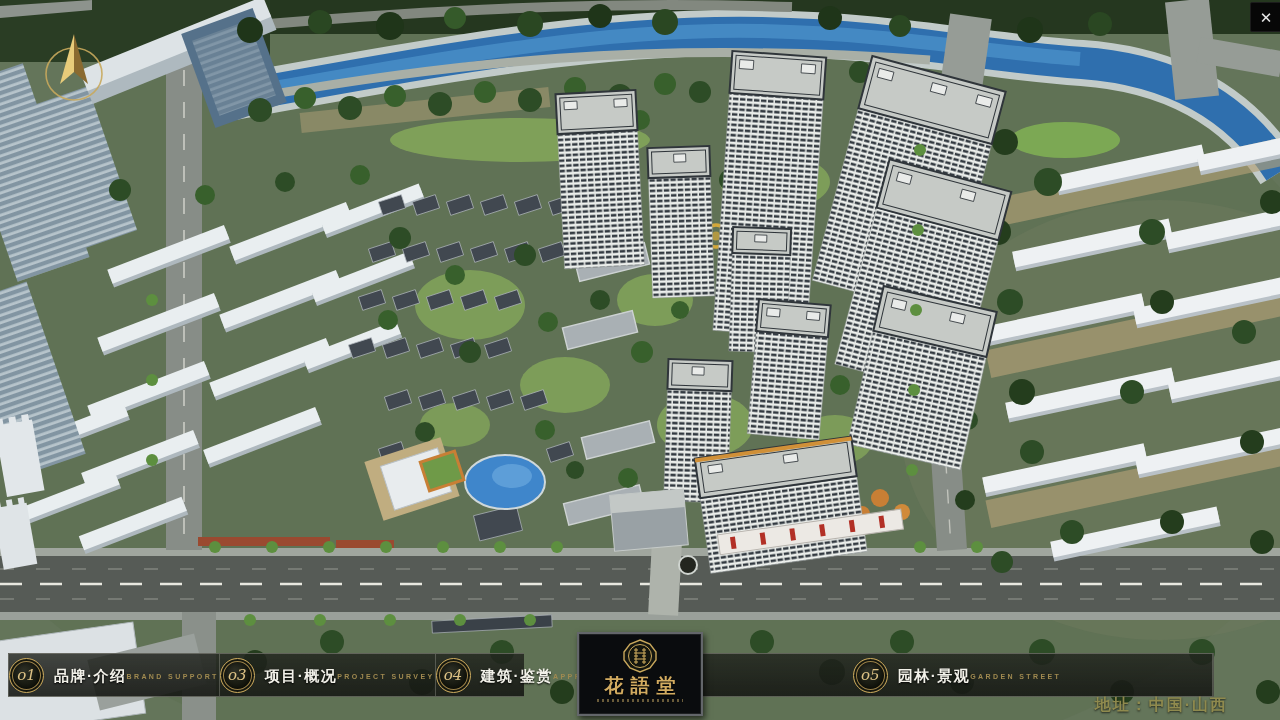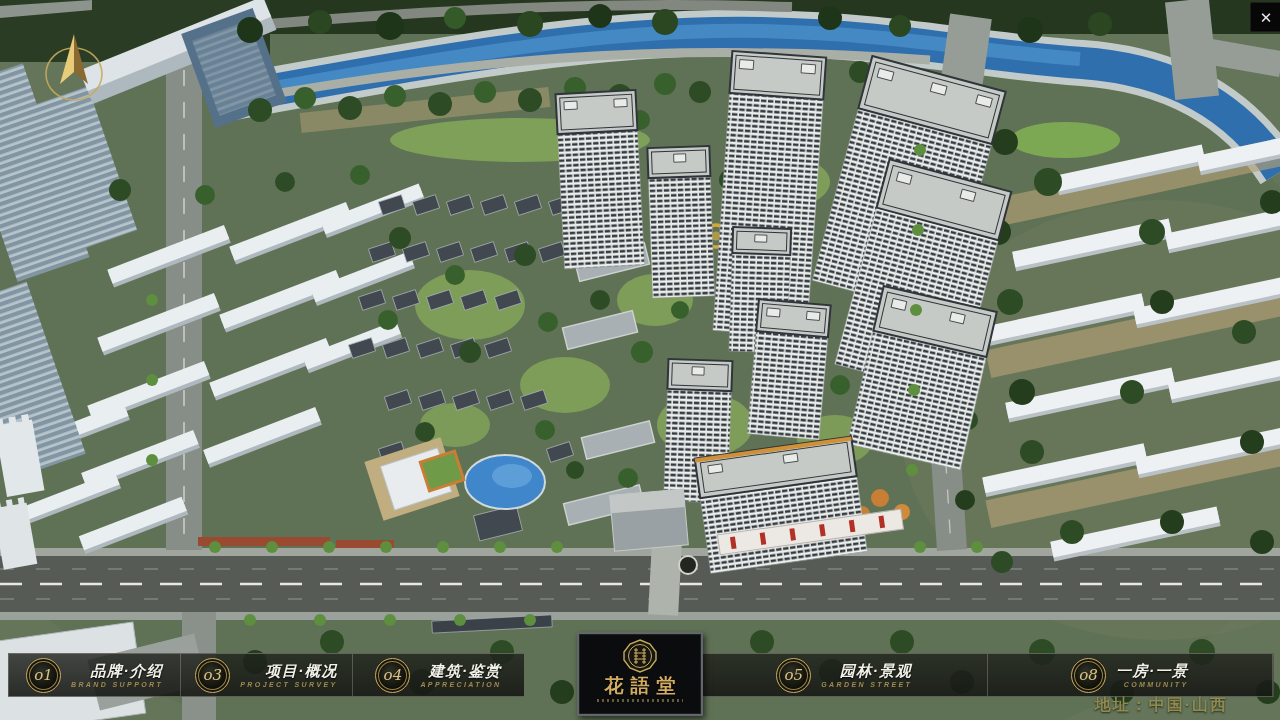--- a/index.html
+++ b/index.html
@@ -20,36 +20,36 @@
   .compass{position:absolute;left:36px;top:28px;width:76px;height:80px;}
   
   .nav-strip{
     position:absolute;bottom:23px;height:44px;
     background:linear-gradient(rgba(32,35,29,.82), rgba(22,24,20,.9));
     border-top:1px solid rgba(210,210,198,.38);
     border-bottom:1px solid rgba(210,210,198,.30);
     display:flex;box-sizing:border-box;
   }
   .nav-left{left:8px;width:516px;border-left:1px solid rgba(210,210,198,.25);}
-  .nav-right{left:702px;width:572px;border-right:1px solid rgba(210,210,198,.25);}
+  .nav-right{left:702px;width:512px;border-right:1px solid rgba(210,210,198,.25);}
   .nav-item{
     flex:1 1 0;display:flex;align-items:center;justify-content:center;
     gap:10px;cursor:pointer;border-right:1px solid rgba(210,210,198,.28);
     box-sizing:border-box;
   }
   .nav-left .nav-item:last-child{border-right:none;}
   .medal{
     width:33px;height:33px;border-radius:50%;flex:0 0 auto;
     border:1px solid #c9a85c;
     box-shadow:inset 0 0 0 2px #14160e, inset 0 0 0 3px #9c8248, inset 0 0 8px #000;
     background:radial-gradient(circle at 42% 35%, #2e3026, #0f1108 72%);
     display:flex;align-items:center;justify-content:center;
     color:#ddc285;font:italic 15px "DejaVu Serif", serif;letter-spacing:0;
   }
-  .nav-labels{display:flex;flex-direction:column;align-items:flex-end;font-style:italic;}
+  .nav-labels{display:flex;flex-direction:row;align-items:center;}
   .lbl-zh{
     color:#f2f1e9;font-size:15px;font-weight:bold;letter-spacing:1.5px;
     text-shadow:0 1px 2px #000;white-space:nowrap;line-height:17px;
   }
   .lbl-en{
     color:#a08a50;font-size:7px;font-weight:bold;letter-spacing:2.4px;
     margin-top:2px;white-space:nowrap;line-height:7px;
   }
   
   .logo-box{
@@ -568,27 +568,20 @@
 </nav>
 
 <nav class="nav-strip nav-right">
   <div class="nav-item">
     <span class="medal">o5</span>
     <span class="nav-labels">
       <span class="lbl-zh">园林·景观</span>
       <span class="lbl-en">GARDEN STREET</span>
     </span>
   </div>
-  <div class="nav-item">
-    <span class="medal">o8</span>
-    <span class="nav-labels">
-      <span class="lbl-zh">一房·一景</span>
-      <span class="lbl-en">COMMUNITY</span>
-    </span>
-  </div>
 </nav>
 
 <div class="logo-box">
   <svg class="logo-emblem" viewBox="0 0 34 34">
     <polygon points="17,1 27,5 33,13 33,21 27,29 17,33 7,29 1,21 1,13 7,5" fill="#14160f" stroke="#c9a85c" stroke-width="1.4"></polygon>
     <circle cx="17" cy="17" r="11.5" fill="none" stroke="#c9a85c" stroke-width="1"></circle>
     <g stroke="#c9a85c" stroke-width="1.1">
       <line x1="11" y1="11" x2="15" y2="11"></line>
         <line x1="19" y1="11" x2="23" y2="11"></line>
       <line x1="11" y1="14" x2="23" y2="14"></line>

